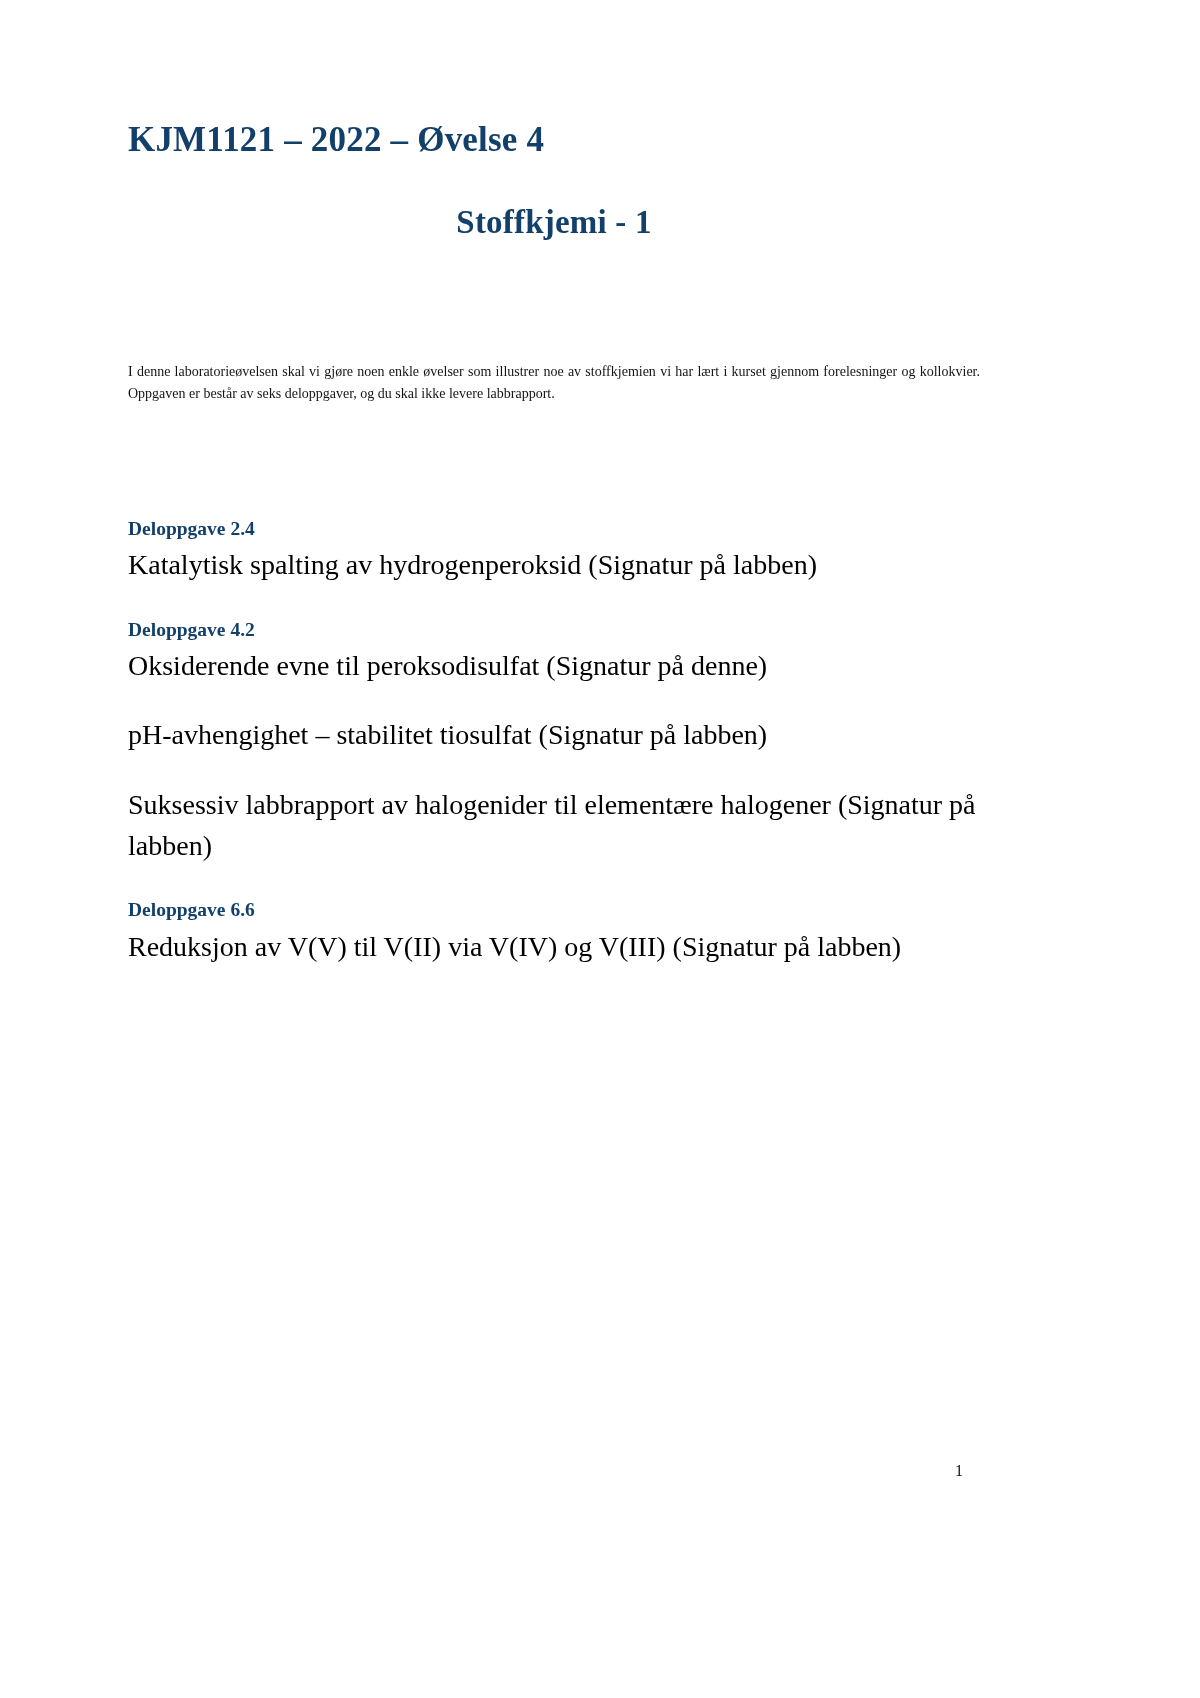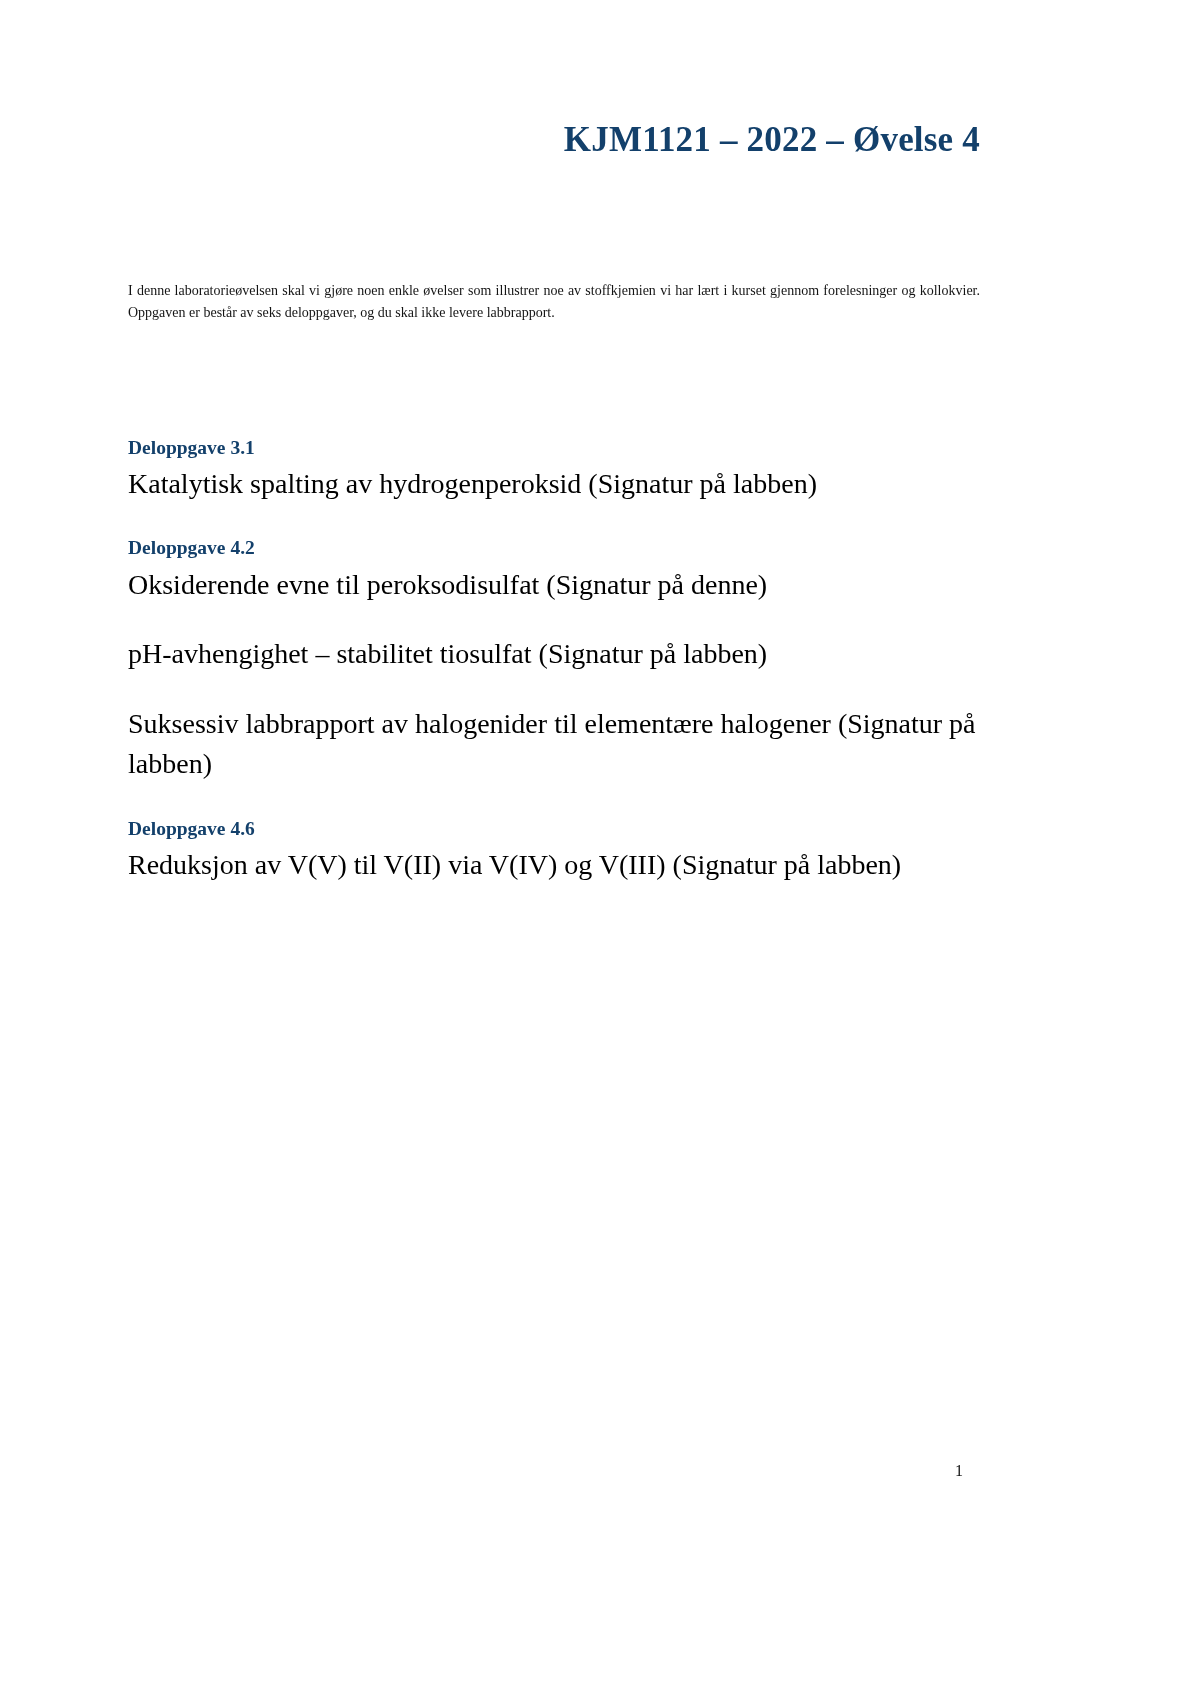--- a/index.html
+++ b/index.html
@@ -24,21 +24,21 @@
     left: 128px;
     top: 118px;
     width: 852px;
   }
   h1.doc-title {
     font-family: "Liberation Serif", serif;
     font-weight: bold;
     font-size: 35px;
     line-height: 1.25;
     color: #13406b;
-    text-align: right;
+    text-align: left;
     margin: 0 0 0 0;
     letter-spacing: 0.2px;
   }
   h2.doc-subtitle {
     font-family: "Liberation Serif", serif;
     font-weight: bold;
     font-size: 33px;
     line-height: 1.25;
     color: #13406b;
     text-align: center;
@@ -82,46 +82,47 @@
   }
 </style>
 </head>
 <body>
 
 <div class="page">
   <div class="content">
 
     <h1 class="doc-title">KJM1121 – 2022 – Øvelse 4</h1>
 
+    <h2 class="doc-subtitle">Stoffkjemi - 1</h2>
 
     <p class="intro">I denne laboratorieøvelsen skal vi gjøre noen enkle øvelser som illustrer noe av stoffkjemien vi har lært i kurset gjennom forelesninger og kollokvier. Oppgaven er består av seks deloppgaver, og du skal ikke levere labbrapport.</p>
 
     <div class="tasks">
 
       <div class="task">
-        <p class="task-heading">Deloppgave 3.1</p>
+        <p class="task-heading">Deloppgave 2.4</p>
         <p class="task-desc">Katalytisk spalting av hydrogenperoksid (Signatur på labben)</p>
       </div>
 
       <div class="task">
         <p class="task-heading">Deloppgave 4.2</p>
         <p class="task-desc">Oksiderende evne til peroksodisulfat (Signatur på denne)</p>
       </div>
 
       <div class="task">
         <p class="task-desc">pH-avhengighet – stabilitet tiosulfat (Signatur på labben)</p>
       </div>
 
       <div class="task">
         <p class="task-desc">Suksessiv labbrapport av halogenider til elementære halogener (Signatur på labben)</p>
       </div>
 
 
       <div class="task">
-        <p class="task-heading">Deloppgave 4.6</p>
+        <p class="task-heading">Deloppgave 6.6</p>
         <p class="task-desc">Reduksjon av V(V) til V(II) via V(IV) og V(III) (Signatur på labben)</p>
       </div>
 
     </div>
   </div>
 
   <div class="page-number">1</div>
 </div>
 
 </body></html>

